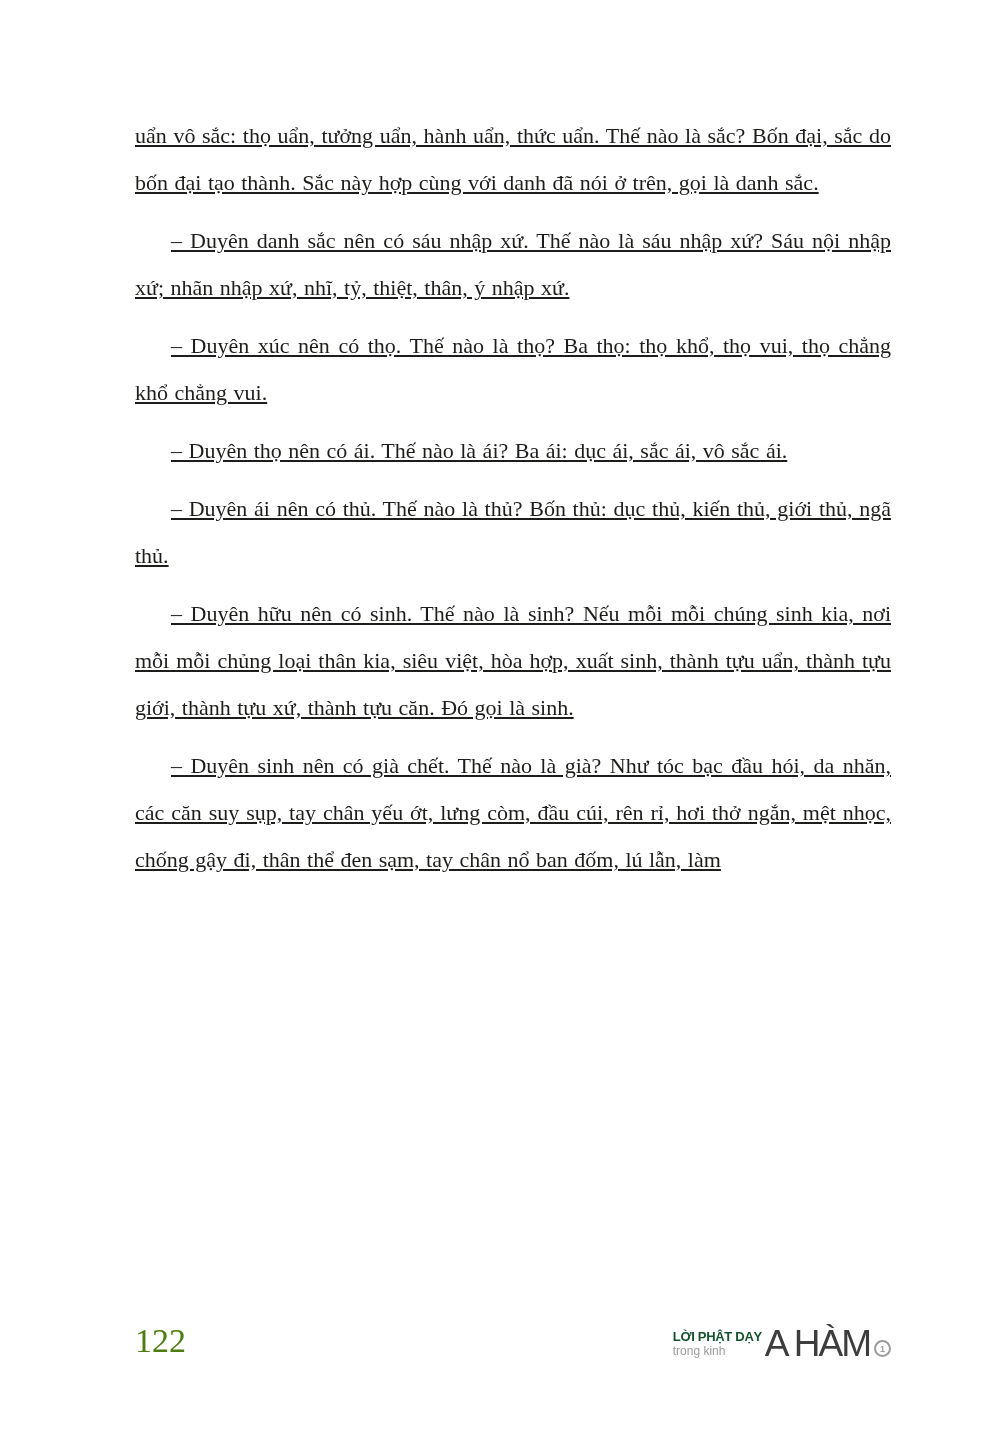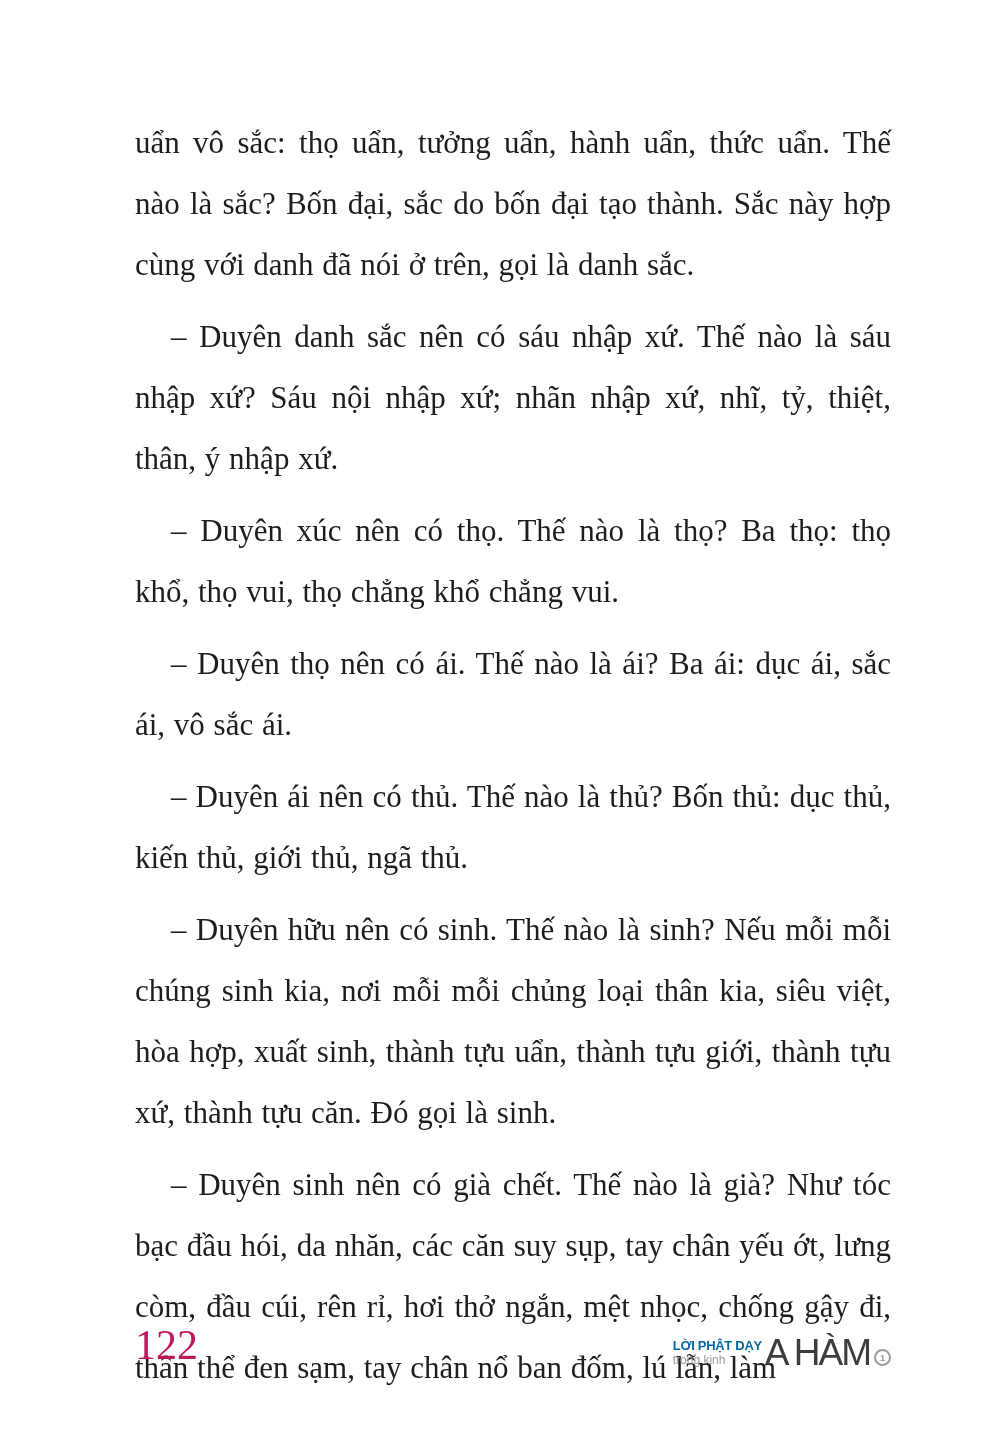--- a/index.html
+++ b/index.html
@@ -16,62 +16,63 @@
     font-family: "Liberation Serif", serif;
   }
   .text-block {
     position: absolute;
     left: 135px;
     top: 112px;
     width: 756px;
   }
   .body-par {
     margin: 0 0 11px 0;
-    font-size: 31px;
-    line-height: 61px;
+    font-size: 22px;
+    line-height: 47px;
     color: #1d1d1b;
     text-align: justify;
     text-indent: 36px;
     word-spacing: 1px;
+    text-decoration: underline;
   }
   .body-par.first {
     text-indent: 0;
   }
   .footer {
     position: absolute;
     left: 135px;
     top: 1322px;
     width: 756px;
     display: flex;
     justify-content: space-between;
     align-items: flex-end;
   }
   .page-number {
     font-family: "Liberation Serif", serif;
-    font-size: 42px;
+    font-size: 34px;
     line-height: 1.1;
-    color: #be185d;
+    color: #4d7c0f;
   }
   .logo {
     display: flex;
     align-items: flex-end;
     font-family: "Liberation Sans", sans-serif;
   }
   .logo-col {
     display: flex;
     flex-direction: column;
     align-items: flex-start;
     margin-right: 3px;
     padding-bottom: 2px;
   }
   .logo-top {
     font-weight: bold;
     font-size: 13px;
     letter-spacing: -0.3px;
-    color: #0369a1;
+    color: #14532d;
     line-height: 1;
     white-space: nowrap;
   }
   .logo-bottom {
     font-size: 12px;
     color: #9b9b9b;
     line-height: 1;
     margin-top: 2px;
     white-space: nowrap;
   }

